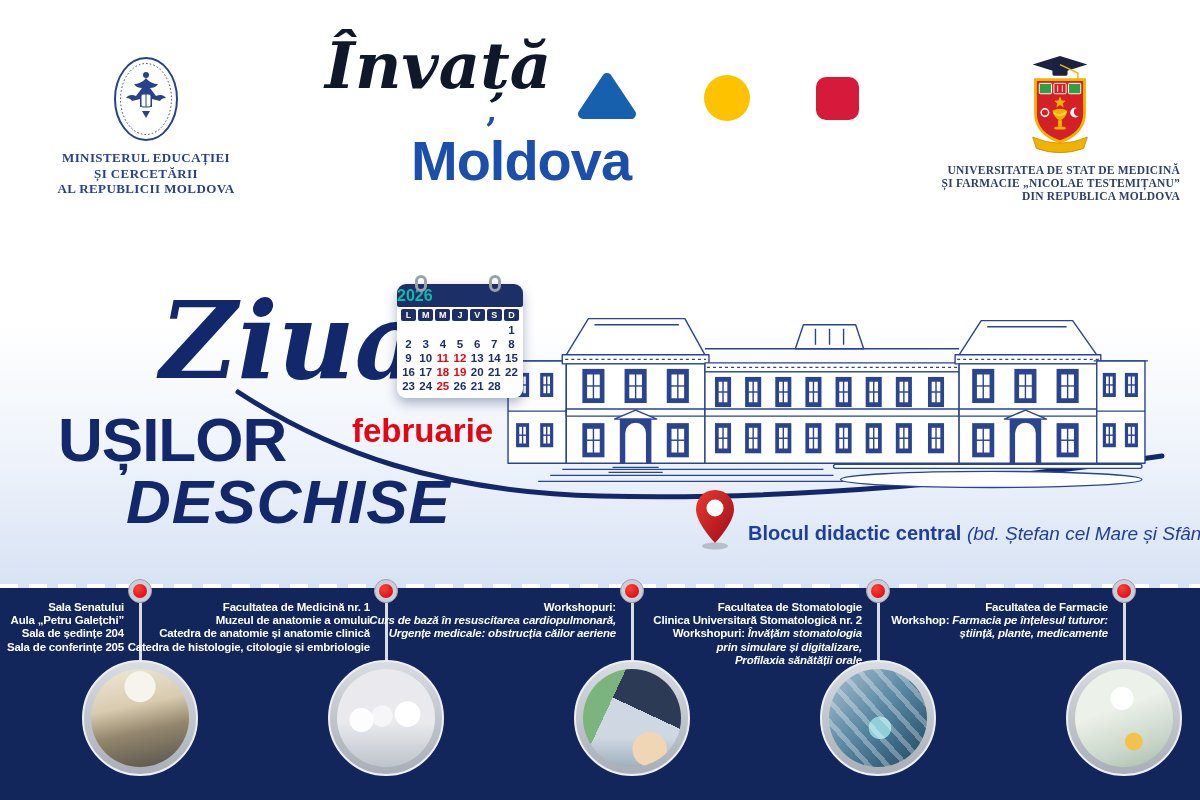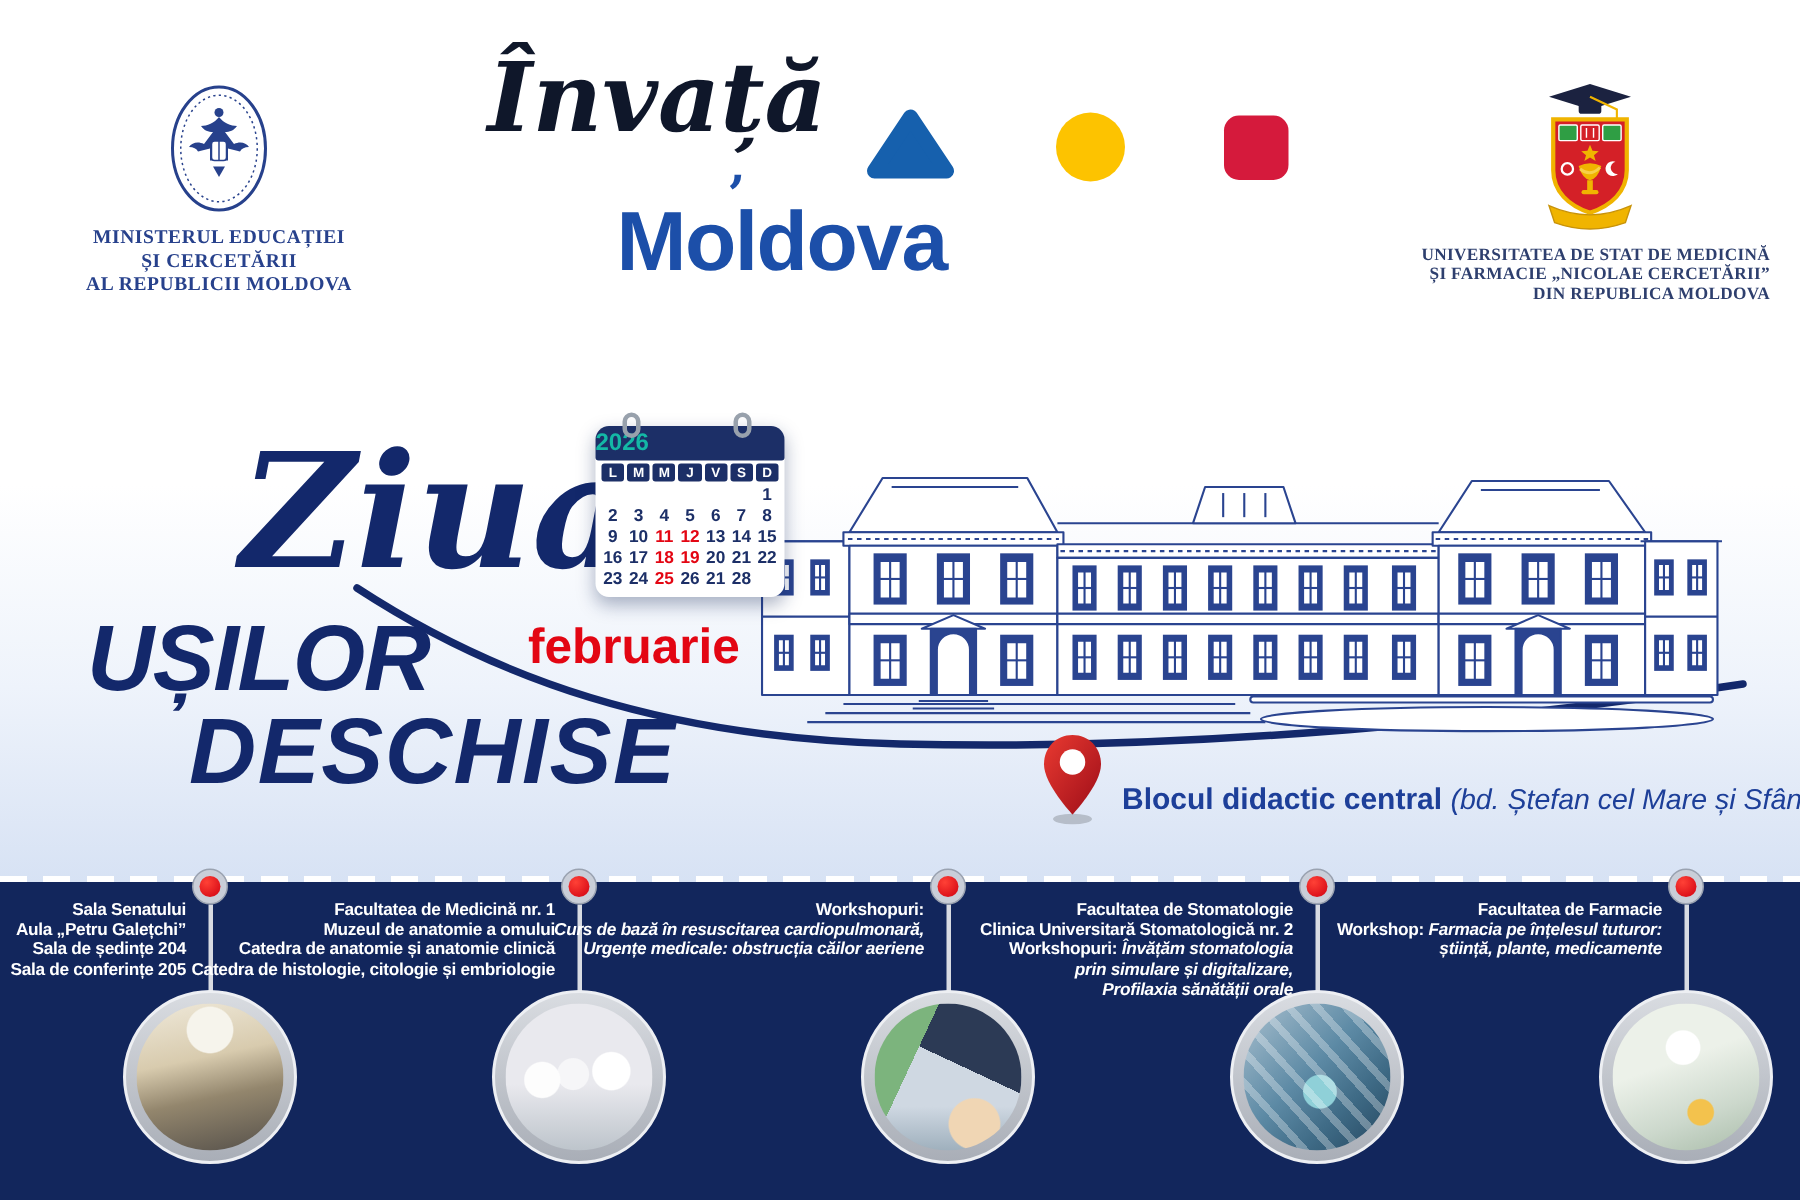--- a/index.html
+++ b/index.html
@@ -34,21 +34,21 @@
   .in-script { left:6px; top:98px; font:italic 600 56px "DejaVu Serif",serif; color:#1c4fa9; }
   .moldova { left:86px; top:90px; font-weight:700; font-size:56px; letter-spacing:-1px; color:#1c4fa9; }
   .m-mark { left:160px; top:72px; font:700 34px "DejaVu Serif",serif; color:#1c4fa9; }
   .shape-tri { left:252px; top:34px; width:60px; height:48px; }
   .shape-circ { left:379px; top:37px; width:46px; height:46px; border-radius:50%; background:#fdc300; }
   .shape-sq { left:491px; top:39px; width:43px; height:43px; border-radius:10px; background:#d51a3c; }
 
   
   .ziua { left:160px; top:278px; font:italic 600 106px "DejaVu Serif",serif; color:#13286b; z-index:2; }
   .swash-svg { left:0; top:0; width:1200px; height:800px; pointer-events:none; z-index:1; }
-  .usilor { left:58px; top:404px; font-style:italic; font-weight:700; font-size:62px;
+  .usilor { left:58px; top:404px; font-weight:700; font-size:62px;
     letter-spacing:-1px; color:#13286b; z-index:2; }
   .deschise { left:126px; top:466px; font-style:italic; font-weight:700; font-size:62px;
     letter-spacing:1px; color:#13286b; z-index:2; }
   .februarie { left:352px; top:412px; font-weight:700; font-size:33px; color:#e30613; z-index:2; }
 
   
   .calendar { left:397px; top:284px; width:126px; z-index:3; }
   .cal-card { background:#fff; border-radius:9px; box-shadow:0 5px 12px rgba(20,40,90,.35); }
   .cal-header { height:23px; background:#1c2f67; border-radius:9px 9px 2px 2px; color:#14b8a6;
     font-weight:700; font-size:16px; line-height:23px; text-align:left; }
@@ -156,21 +156,21 @@
       <polygon points="35,45 36.8,49.2 41.2,49.5 37.8,52.3 39,56.5 35,54 31,56.5 32.2,52.3 28.8,49.5 33.2,49.2" fill="#f0b400"></polygon>
       <circle cx="19" cy="62" r="4" fill="none" stroke="#fff" stroke-width="1.6"></circle>
       <path d="M53 57 a5.2 5.2 0 1 0 2 8.4 a4.2 4.2 0 1 1 -2 -8.4" fill="#fff"></path>
       <path d="M27 60 q8 -4 16 0 q-2.5 9 -8 10 q-5.5 -1 -8 -10 Z" fill="#f0b400"></path>
       <rect x="33" y="70" width="4" height="7" fill="#f0b400"></rect>
       <rect x="29" y="77" width="12" height="3" rx="1.5" fill="#f0b400"></rect>
       <path d="M28 62 q7 6 14 -1" stroke="#f7d04a" fill="none" stroke-width="2"></path>
       <path d="M6 88 q29 13 58 0 l-4 12 q-25 9 -50 0 Z" fill="#f0b400" stroke="#c8930a" stroke-width="1"></path>
     </svg>
     <div class="university-line">UNIVERSITATEA DE STAT DE MEDICINĂ</div>
-    <div class="university-line">ȘI FARMACIE „NICOLAE CERCETĂRII”</div>
+    <div class="university-line">ȘI FARMACIE „NICOLAE TESTEMIȚANU”</div>
     <div class="university-line">DIN REPUBLICA MOLDOVA</div>
   </div>
 
   <svg class="abs swash-svg" viewBox="0 0 1200 800">
     <path d="M 238 392 C 330 452 440 492 600 496 C 800 501 1010 479 1162 456" stroke="#13286b" stroke-width="5" fill="none" stroke-linecap="round"></path>
   </svg>
   <div class="abs ziua">Ziua</div>
   <div class="abs usilor">UȘILOR</div>
   <div class="abs deschise">DESCHISE</div>
   <div class="abs februarie">februarie</div>

